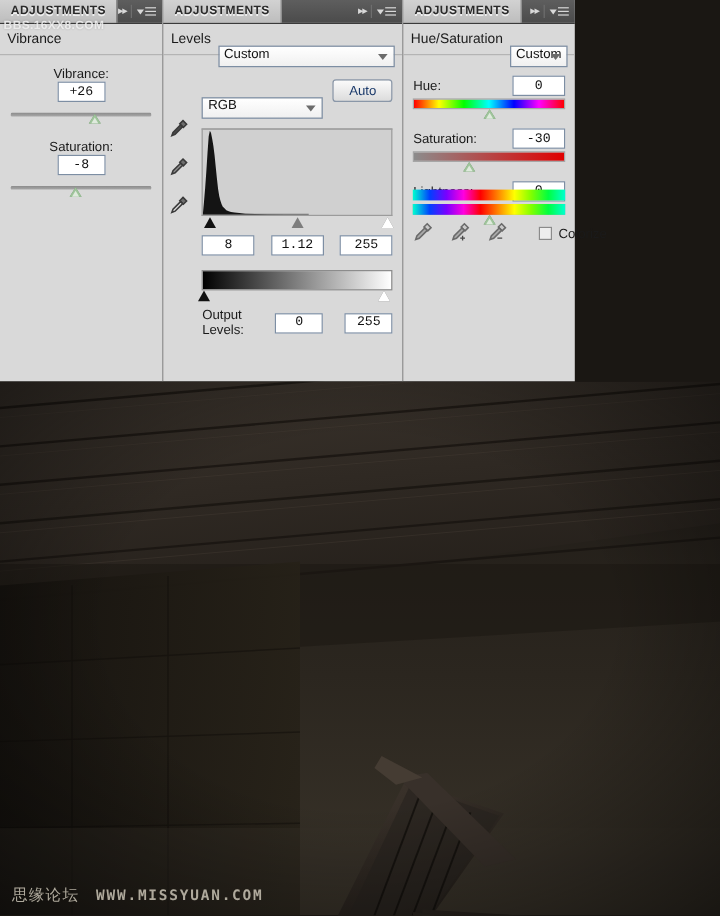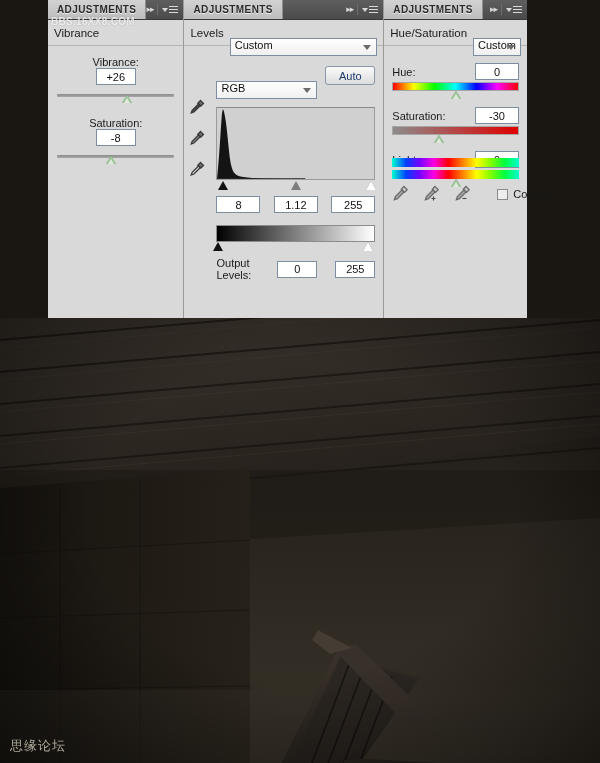--- a/index.html
+++ b/index.html
@@ -9,21 +9,20 @@
     font-size:11px;
     background:#1a1713;
     color:#000;
     -webkit-font-smoothing:none;
   }
 
   
   .panels {
     position:absolute; left:0; top:0; width:475px; height:318px;
     display:flex;
-    padding-left:48px;
   }
   .panel {
     position:relative;
     background:#d9d9d9;
     border-right:1px solid #9a9a9a;
     height:318px;
   }
   .panel.p1 { width:200px; }
   .panel.p2 { width:201px; }
   .panel.p3 { width:199px; border-right:none; }
@@ -81,21 +80,21 @@
   }
   .sel .arrow {
     position:absolute; right:5px; top:50%; margin-top:-2px;
     width:0;height:0;border-left:4px solid transparent;border-right:4px solid transparent;
     border-top:5px solid #6b6b6b;
   }
   .numbox {
     height:17px; min-width:40px;
     background:#fff; border:1px solid #7d8ea3;
     display:flex; align-items:center; justify-content:center;
-    font-size:11px; color:#111;
+    font-size:11px; color:#111;font-family:Liberation Mono, monospace;
   }
   .lbl { font-size:11px; color:#1a1a1a; }
 
   
   .slider { position:relative; height:12px; }
   .track { position:absolute; left:0; right:0; top:2px; height:3px;
            background:linear-gradient(#8c8c8c,#a8a8a8); border-radius:1px; }
   .thumb {
     position:absolute; top:3px; width:0;height:0;
     border-left:5px solid transparent; border-right:5px solid transparent;
@@ -554,14 +553,15 @@
 
     <rect x="0" y="0" width="600" height="445" fill="url(#vig)"></rect>
 
     <g fill="none" stroke="#ffffff" stroke-width="1.4" stroke-dasharray="5 4">
       <path d="M361,519 L516,450 L556,516 L450,730 L331,660 Z"></path>
     </g>
   </svg>
 
   <div class="wm-bottom">
     <span class="wm-cn">思缘论坛</span>
+    <span class="wm-url">WWW.MISSYUAN.COM</span>
   </div>
 </div>
 
 </body></html>

